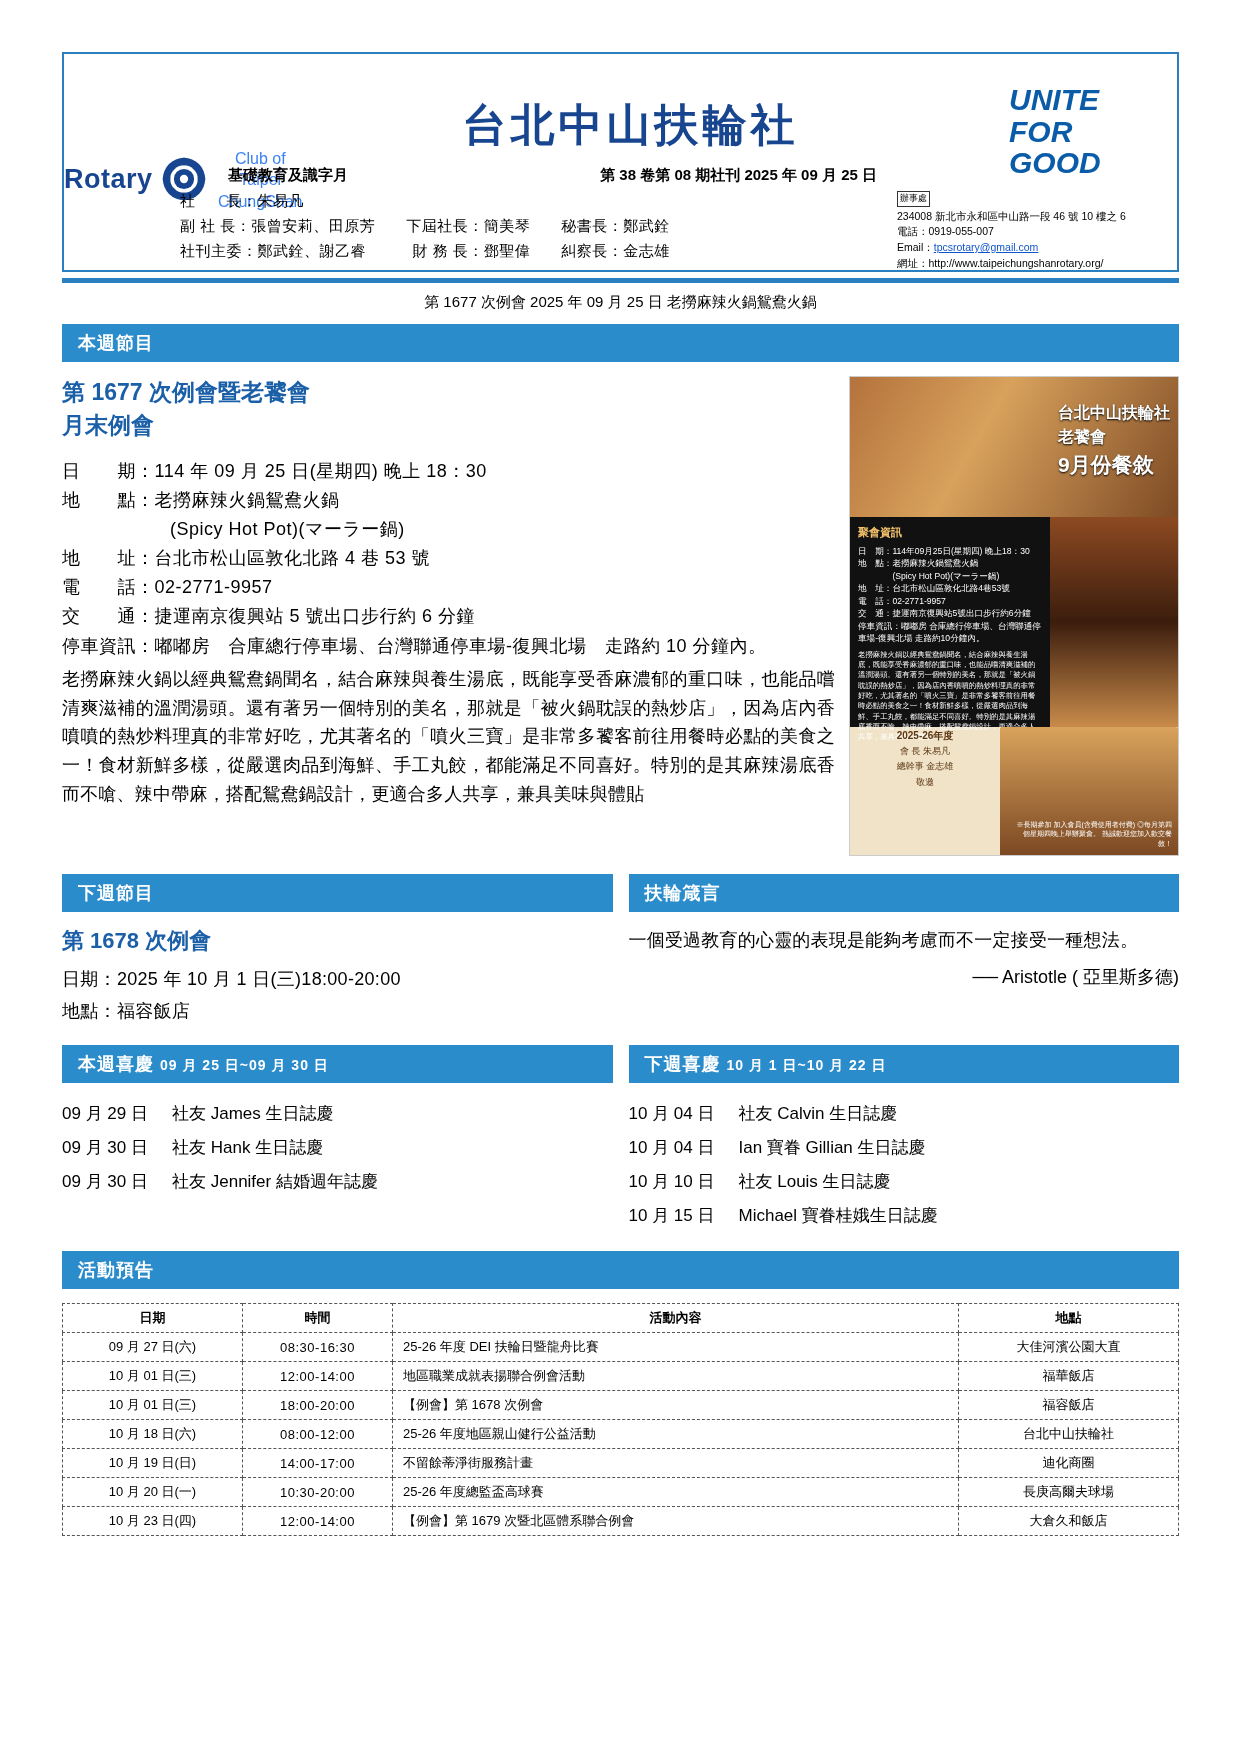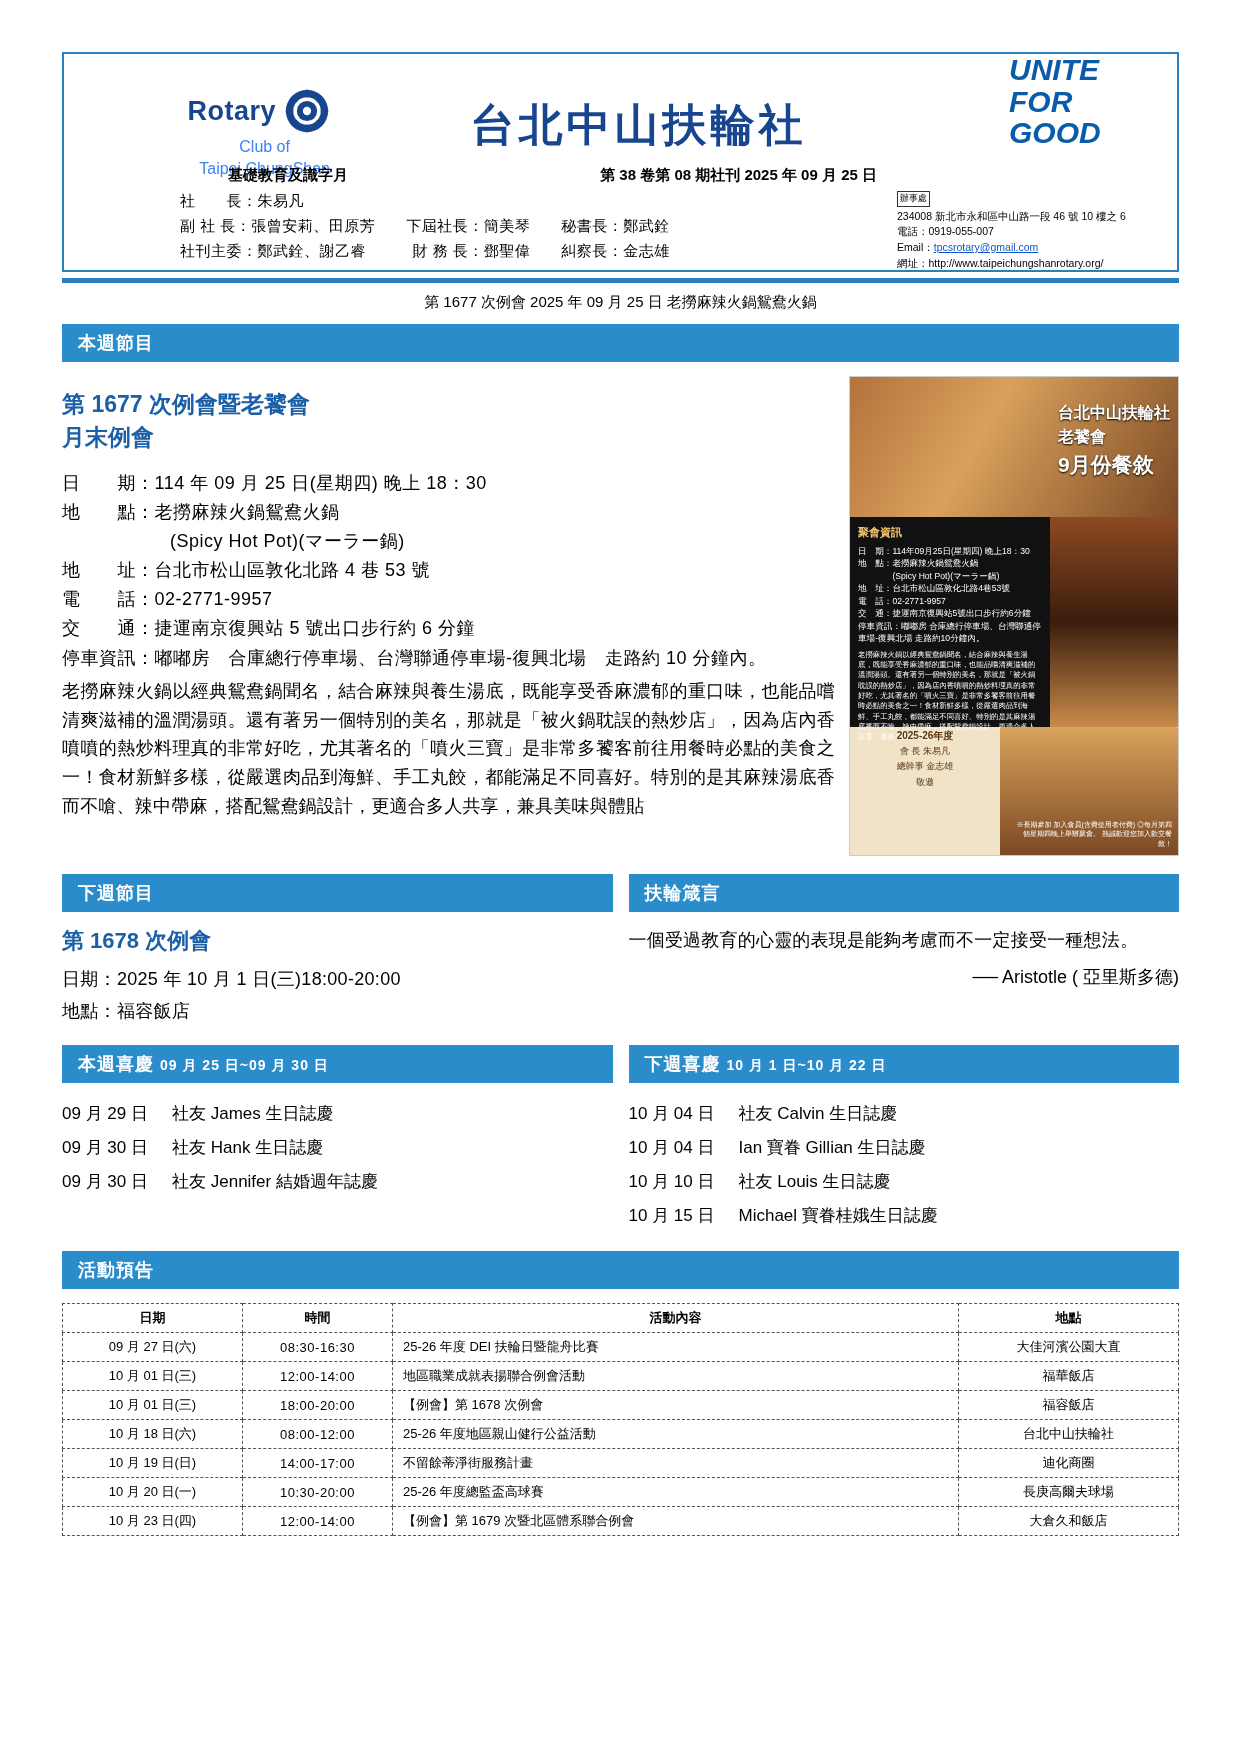--- a/index.html
+++ b/index.html
@@ -15,30 +15,30 @@
 
   
   .masthead {
     border:2px solid #2a7fc1;
     height:220px;
     display:flex;
     align-items:stretch;
     position:relative;
   }
   .mast-left {
-    width:250px; display:flex; flex-direction:column;
-    align-items:flex-end; justify-content:flex-start; padding-top:34px;margin-left:16px;
+    width:250px; display:flex; flex-direction:row;
+    align-items:center; justify-content:flex-start; padding-top:34px;
   }
   .rotary-lockup { display:flex; align-items:center; gap:8px; }
   .rotary-word { font-size:27px; font-weight:bold; color:#17458f; letter-spacing:.5px; }
   .rotary-wheel { width:46px; height:46px; }
   .rotary-sub { font-size:16px; color:#3b82f6; text-align:center; line-height:1.35; margin-top:2px; }
   .mast-center { flex:1; display:flex; align-items:flex-start; justify-content:center; padding-top:42px; }
   .mast-title { font-size:44px; font-weight:bold; color:#17458f; letter-spacing:4px; }
-  .mast-right { width:230px; padding-right:6px; text-align:right; }
+  .mast-right { width:230px; padding-top:30px; padding-right:6px; text-align:right; }
   .unite { font-size:30px; font-weight:bold; font-style:italic; color:#0a5ca8; line-height:1.05; text-align:left; padding-left:62px;}
 
   .mast-body { position:absolute; left:16px; top:112px; width:100%; padding:0 16px; }
   .mast-row1 { display:flex; font-size:15px; }
   .mast-theme { margin-left:132px; font-weight:bold; }
   .mast-issue { margin-left:auto; margin-right:300px; font-size:15px; font-weight:bold; white-space:nowrap;}
   .officers { font-size:15px; line-height:1.65; margin-left:84px; margin-top:4px; }
   .officers div { letter-spacing:.5px; }
   .addr-box {
     position:absolute; right:16px; top:24px; width:280px;
@@ -56,21 +56,21 @@
   
   .bar {
     background:#2a8ccb; color:#fff; font-size:18px; font-weight:bold;
     padding:7px 16px; letter-spacing:1px;
   }
   .bar .sub { font-size:14px; font-weight:bold; }
 
   
   .week-wrap { display:flex; gap:14px; margin-top:14px; }
   .week-text { flex:1; }
-  .prog-title { color:#1a5fa8; font-size:23px; font-weight:bold; line-height:1.45; margin-bottom:14px;margin-top:12px; }
+  .prog-title { color:#1a5fa8; font-size:23px; font-weight:bold; line-height:1.45; margin-bottom:14px; }
   .info-line { font-size:18px; line-height:1.62; letter-spacing:.5px; }
   .body-text { font-size:18px; line-height:1.6; text-align:justify; margin-top:4px; letter-spacing:.2px; }
   .poster { width:330px; }
   .poster-img {
     width:330px; height:480px; border:1px solid #ccc; position:relative; overflow:hidden;
     background:linear-gradient(160deg,#8c5a33,#c98b4b 35%,#6e3f21 60%,#472716);
     font-size:9px; color:#fff;
   }
   .poster-top { height:140px; background:linear-gradient(120deg,#b4723c,#d8a15c 40%,#7d4a24); position:relative; }
   .poster-top .ptitle {

